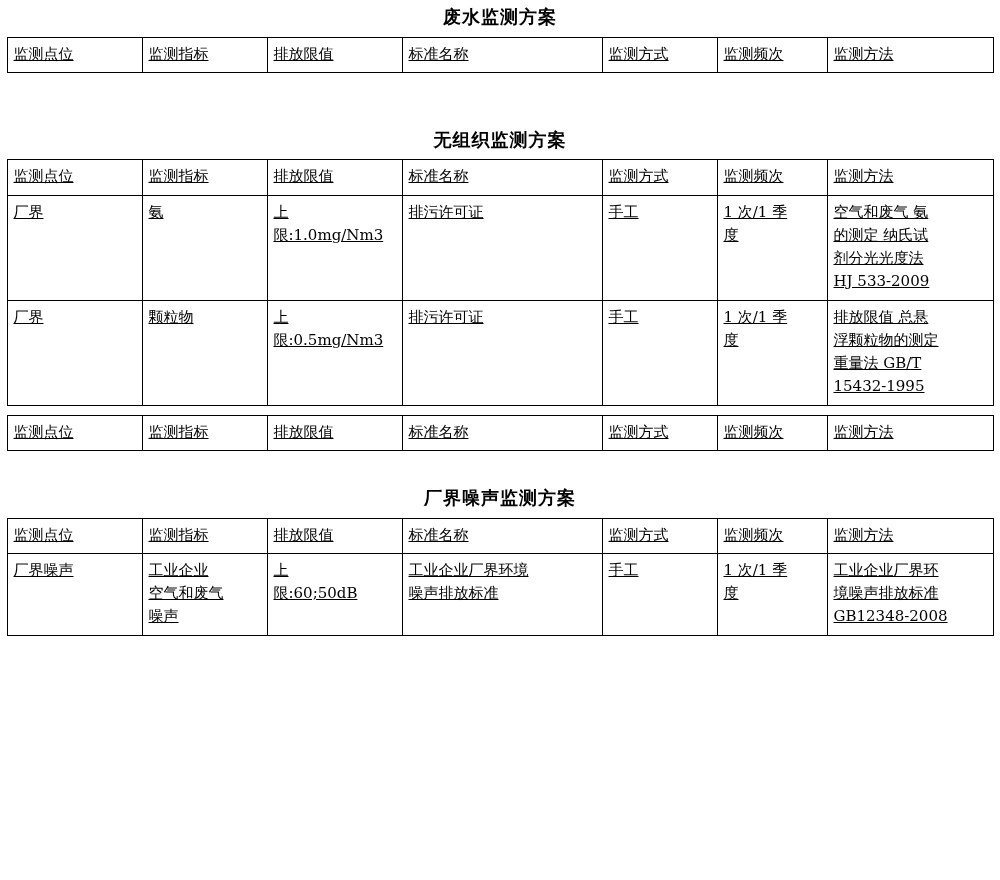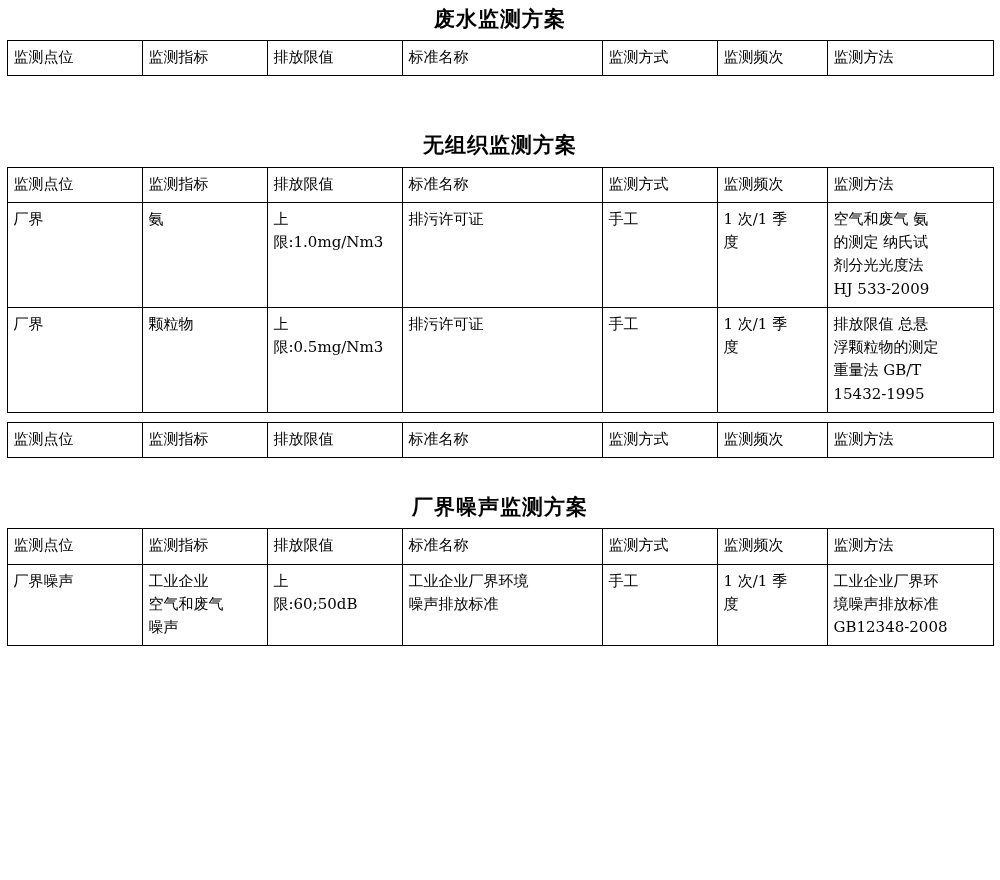--- a/index.html
+++ b/index.html
@@ -20,34 +20,35 @@
     position: relative;
     box-sizing: border-box;
     padding: 0 6px;
   }
   .section {
     width: 100%;
   }
   .section-title {
     text-align: center;
     font-weight: bold;
-    font-size: 21px;
+    font-size: 18px;
     letter-spacing: 1px;
     line-height: 1.2;
   }
   .t-1 { margin-top: 6px; }
   .t-2 { margin-top: 56px; }
   .t-3 { margin-top: 44px; }
   .t-4 { margin-top: 36px; }
 
   table.grid {
     border-collapse: collapse;
     width: 986px;
     margin: 9px auto 0 auto;
     table-layout: fixed;
+    text-decoration: underline;
   }
   table.grid td, table.grid th {
     border: 1px solid #000000;
     vertical-align: top;
     padding: 5px 6px 6px 6px;
     font-size: 15px;
     line-height: 1.55;
     font-weight: normal;
     text-align: left;
     word-wrap: break-word;

